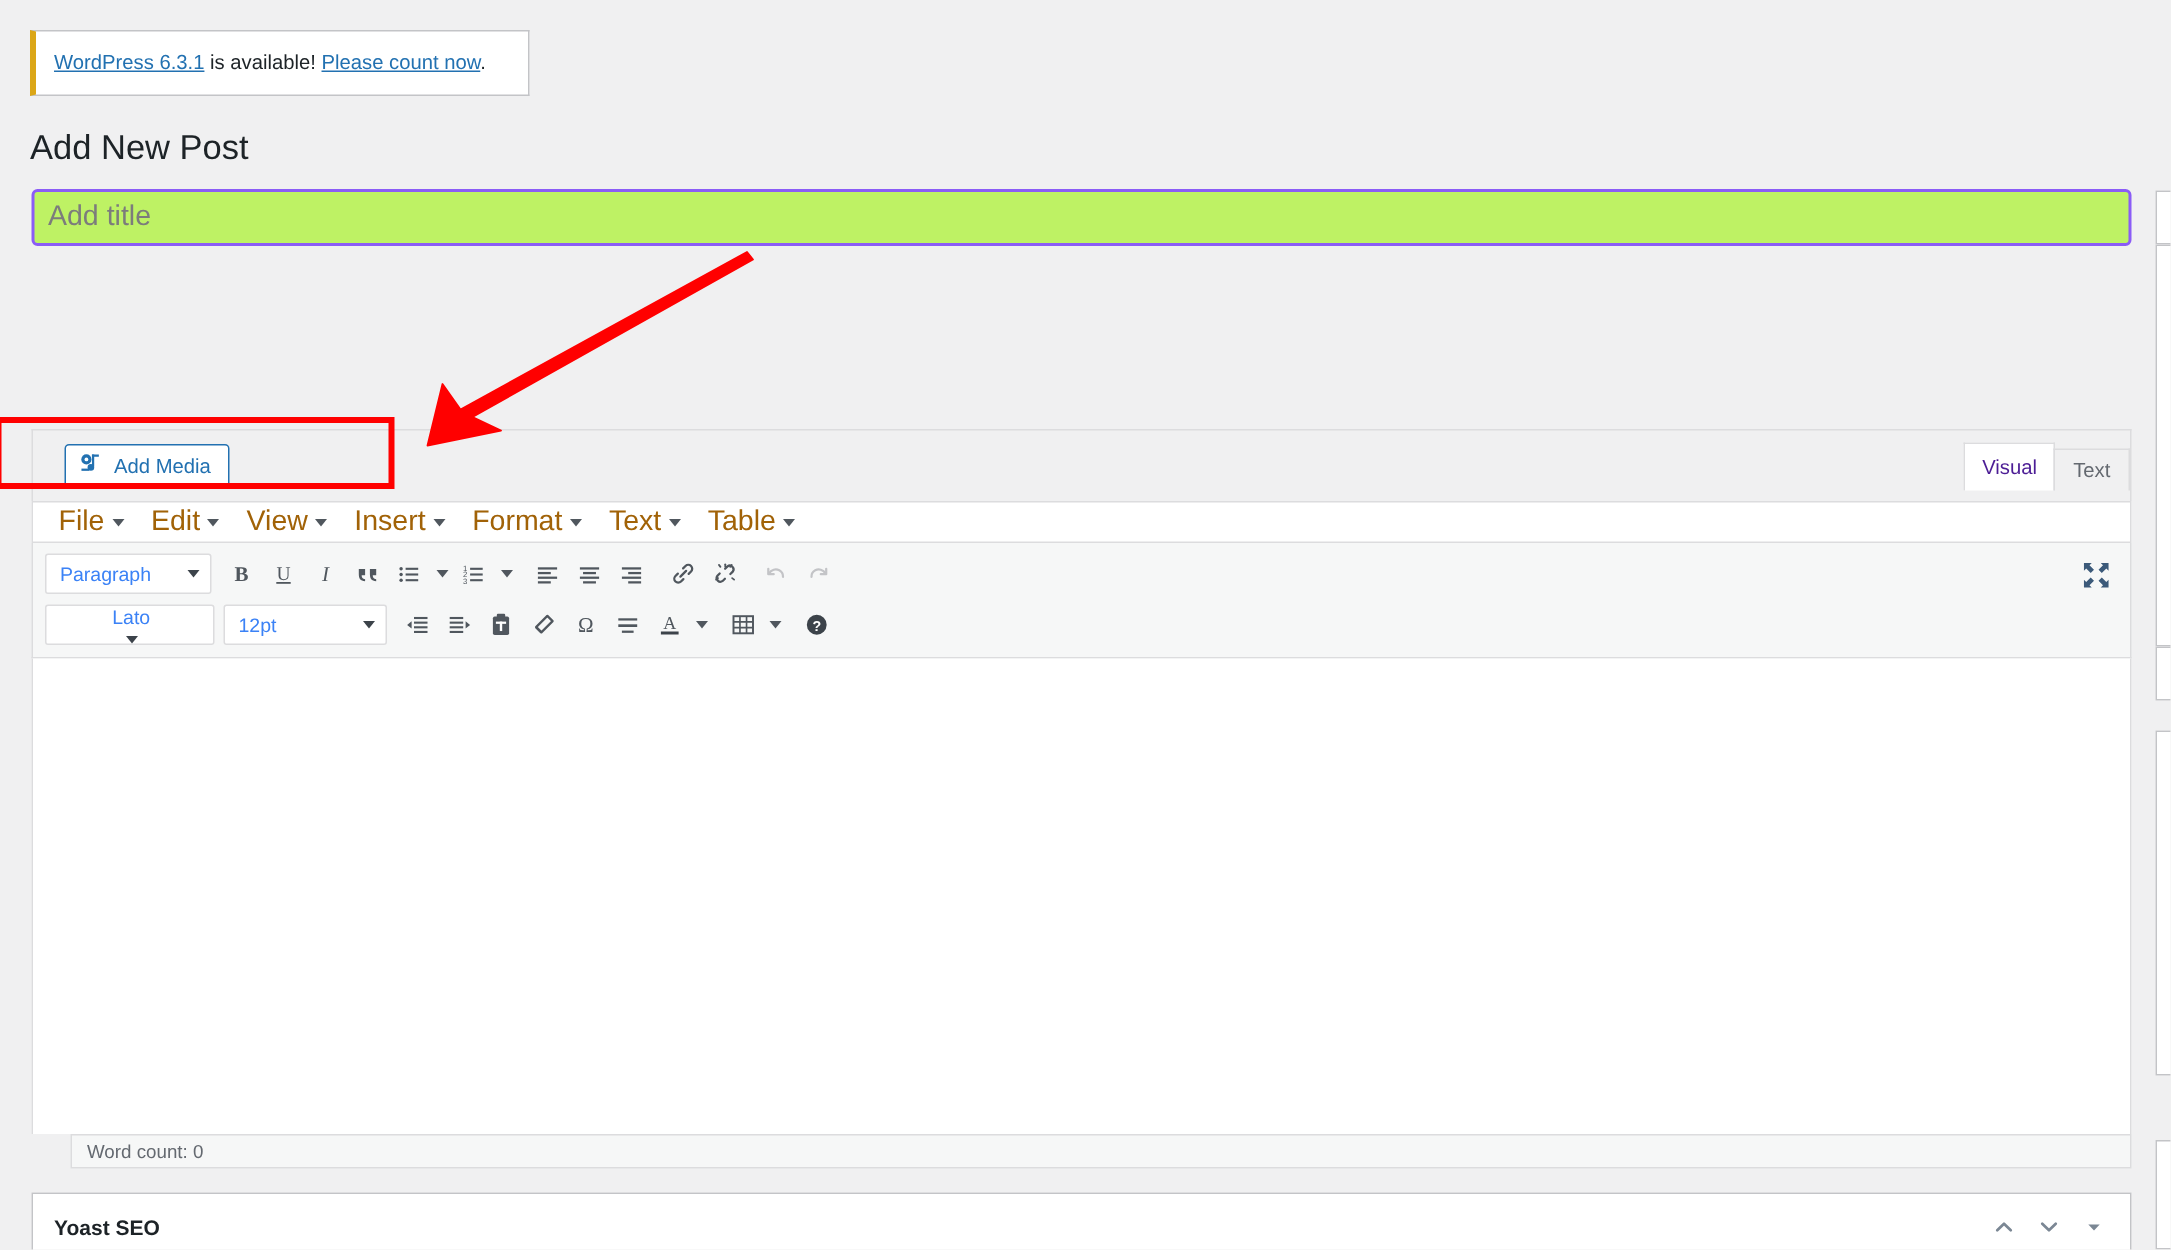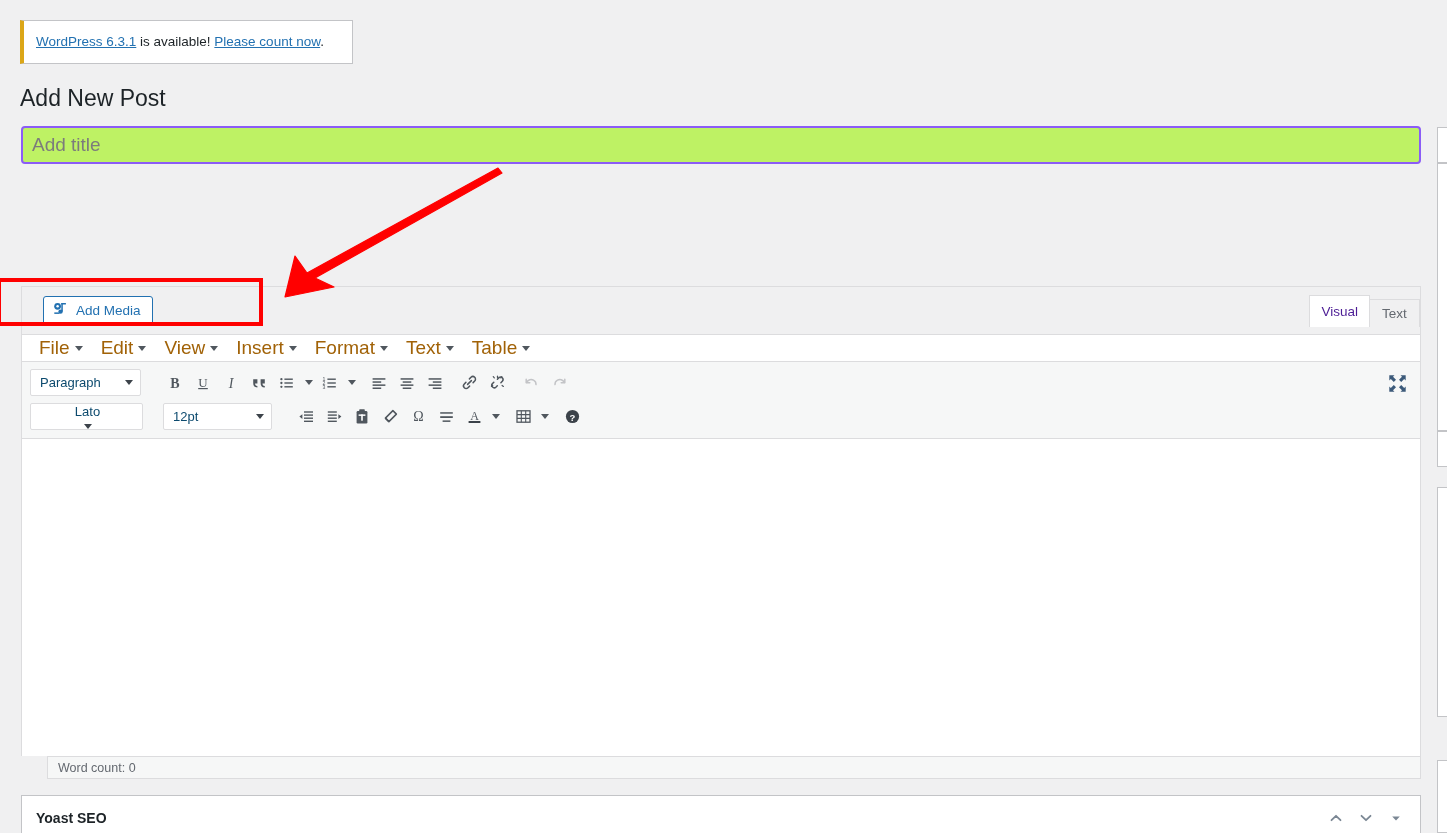--- a/index.html
+++ b/index.html
@@ -210,23 +210,23 @@
   .tsel {
     height: 27px;
     background: #ffffff;
     border: 1px solid #dcdcde;
     border-radius: 2px;
     display: flex;
     align-items: center;
     justify-content: space-between;
     padding: 0 7px 0 9px;
     font-size: 13px;
-    color: #0c4a6e;
-    cursor: pointer;
-    margin-right: 20px;
+    color: #3b82f6;
+    cursor: pointer;
+    margin-right: 6px;
   }
   .tsel-para { width: 111px; }
   .tsel-font { width: 113px; flex-direction: column; }
   .tsel-size { width: 109px; }
   .tsel .caret { border-top-color: #3c434a; }
 
   .tbtn {
     width: 28px; height: 27px;
     display: flex;
     align-items: center;

